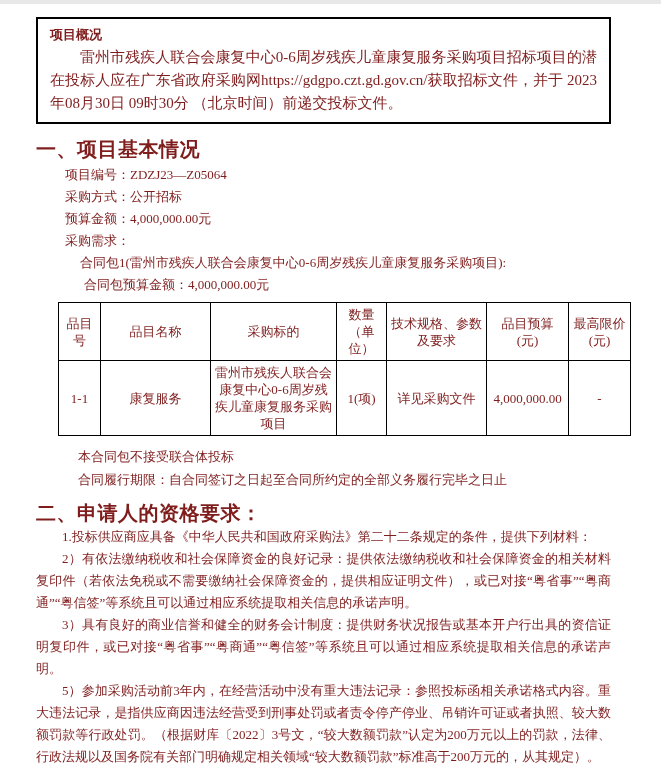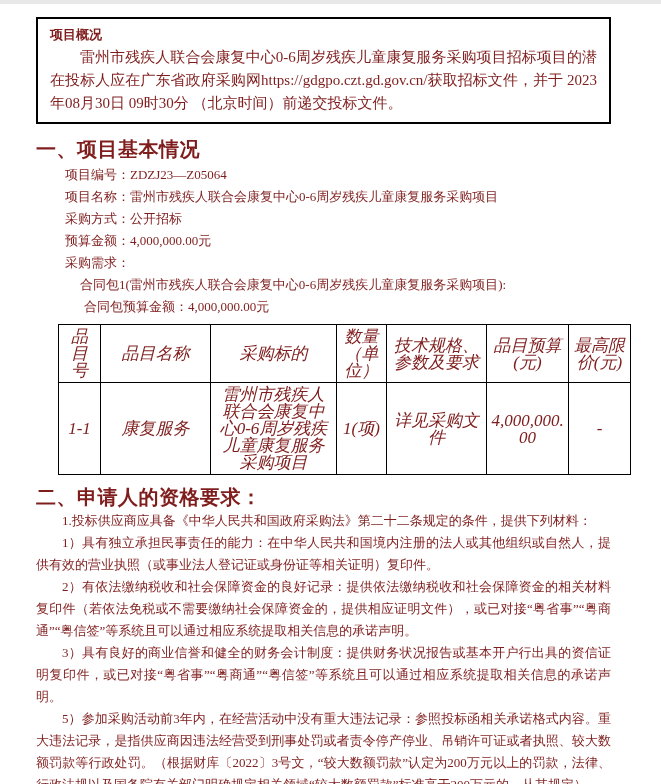--- a/index.html
+++ b/index.html
@@ -33,22 +33,21 @@
   .field-line { margin:0; padding-left:29px; line-height:22px; }
   .pkg-line   { margin:0; padding-left:44px; line-height:22px; }
   .pkg-line2  { margin:0; padding-left:48px; line-height:22px; }
 
   
   table.items {
     border-collapse:collapse;
     table-layout:fixed;
     width:572px;
     margin:6px 0 0 22px;
-    font-size:17px;
-    font-style:italic;
+    font-size:13px;
   }
   table.items th, table.items td {
     border:1px solid #000;
     font-weight:normal;
     text-align:center;
     vertical-align:middle;
     padding:3px 4px;
     line-height:17px;
     word-break:break-all;
   }
@@ -69,21 +68,20 @@
 <div class="page">
 
   <div class="overview-box">
     <p class="box-title">项目概况</p>
     <p class="box-para"><span>雷州市残疾人联合会康复中心0-6周岁残疾儿童康复服务采购项目招标项目的潜在投标人应在广东省政府采购网</span><span class="url">https://gdgpo.czt.gd.gov.cn/</span><span>获取招标文件，并于 2023年08月30日 09时30分 （北京时间）前递交投标文件。</span></p>
   </div>
 
   <p class="h-section">一、项目基本情况</p>
 
   <p class="field-line"><span>项目编号：</span><span>ZDZJ23—Z05064</span></p>
-  <p class="field-line"><span>项目名称：</span><span>雷州市残疾人联合会康复中心0-6周岁残疾儿童康复服务采购项目</span></p>
   <p class="field-line"><span>采购方式：</span><span>公开招标</span></p>
   <p class="field-line"><span>预算金额：</span><span>4,000,000.00元</span></p>
   <p class="field-line"><span>采购需求：</span><span></span></p>
 
   <p class="pkg-line">合同包1(雷州市残疾人联合会康复中心0-6周岁残疾儿童康复服务采购项目):</p>
   <p class="pkg-line2">合同包预算金额：4,000,000.00元</p>
 
   <table class="items">
     <colgroup>
       <col style="width:42px">
@@ -111,22 +109,25 @@
         <td>康复服务</td>
         <td>雷州市残疾人联合会康复中心0-6周岁残疾儿童康复服务采购项目</td>
         <td>1(项)</td>
         <td>详见采购文件</td>
         <td>4,000,000.00</td>
         <td class="cell-right">-</td>
       </tr>
     </tbody>
   </table>
 
+  <div class="notes">
+    <p class="note-line">本合同包不接受联合体投标</p>
+    <p class="note-line">合同履行期限：自合同签订之日起至合同所约定的全部义务履行完毕之日止</p>
+  </div>
 
   <p class="h-section h-section2">二、申请人的资格要求：</p>
 
   <p class="req-para">1.投标供应商应具备《中华人民共和国政府采购法》第二十二条规定的条件，提供下列材料：</p>
-  <p class="req-para">1）具有独立承担民事责任的能力：在中华人民共和国境内注册的法人或其他组织或自然人，提供有效的营业执照（或事业法人登记证或身份证等相关证明）复印件。</p>
   <p class="req-para">2）有依法缴纳税收和社会保障资金的良好记录：提供依法缴纳税收和社会保障资金的相关材料复印件（若依法免税或不需要缴纳社会保障资金的，提供相应证明文件），或已对接“粤省事”“粤商通”“粤信签”等系统且可以通过相应系统提取相关信息的承诺声明。</p>
   <p class="req-para">3）具有良好的商业信誉和健全的财务会计制度：提供财务状况报告或基本开户行出具的资信证明复印件，或已对接“粤省事”“粤商通”“粤信签”等系统且可以通过相应系统提取相关信息的承诺声明。</p>
   <p class="req-para">5）参加采购活动前3年内，在经营活动中没有重大违法记录：参照投标函相关承诺格式内容。重大违法记录，是指供应商因违法经营受到刑事处罚或者责令停产停业、吊销许可证或者执照、较大数额罚款等行政处罚。（根据财库〔2022〕3号文，“较大数额罚款”认定为200万元以上的罚款，法律、行政法规以及国务院有关部门明确规定相关领域“较大数额罚款”标准高于200万元的，从其规定）。</p>
 
 </div>
 
 </body></html>

